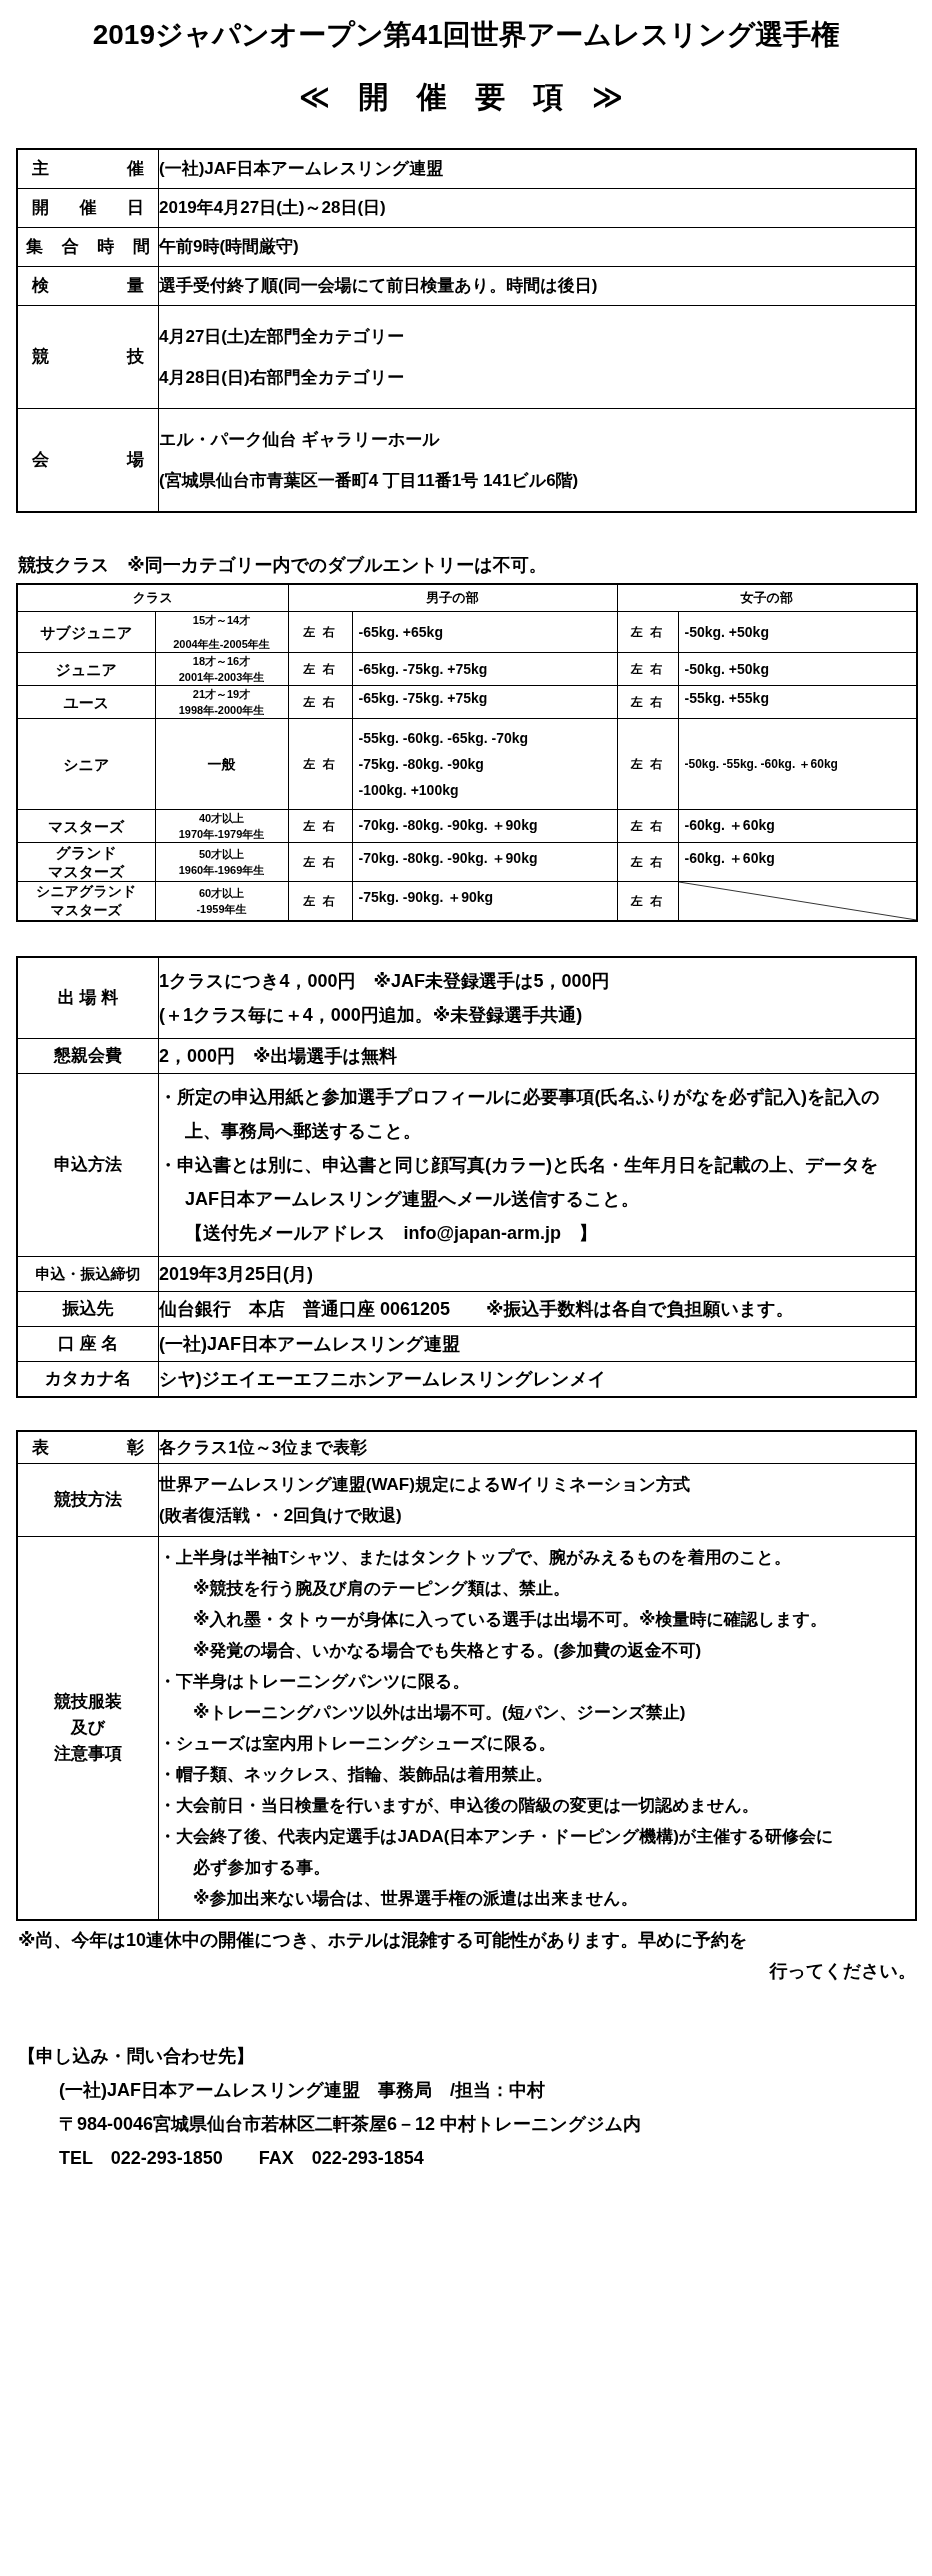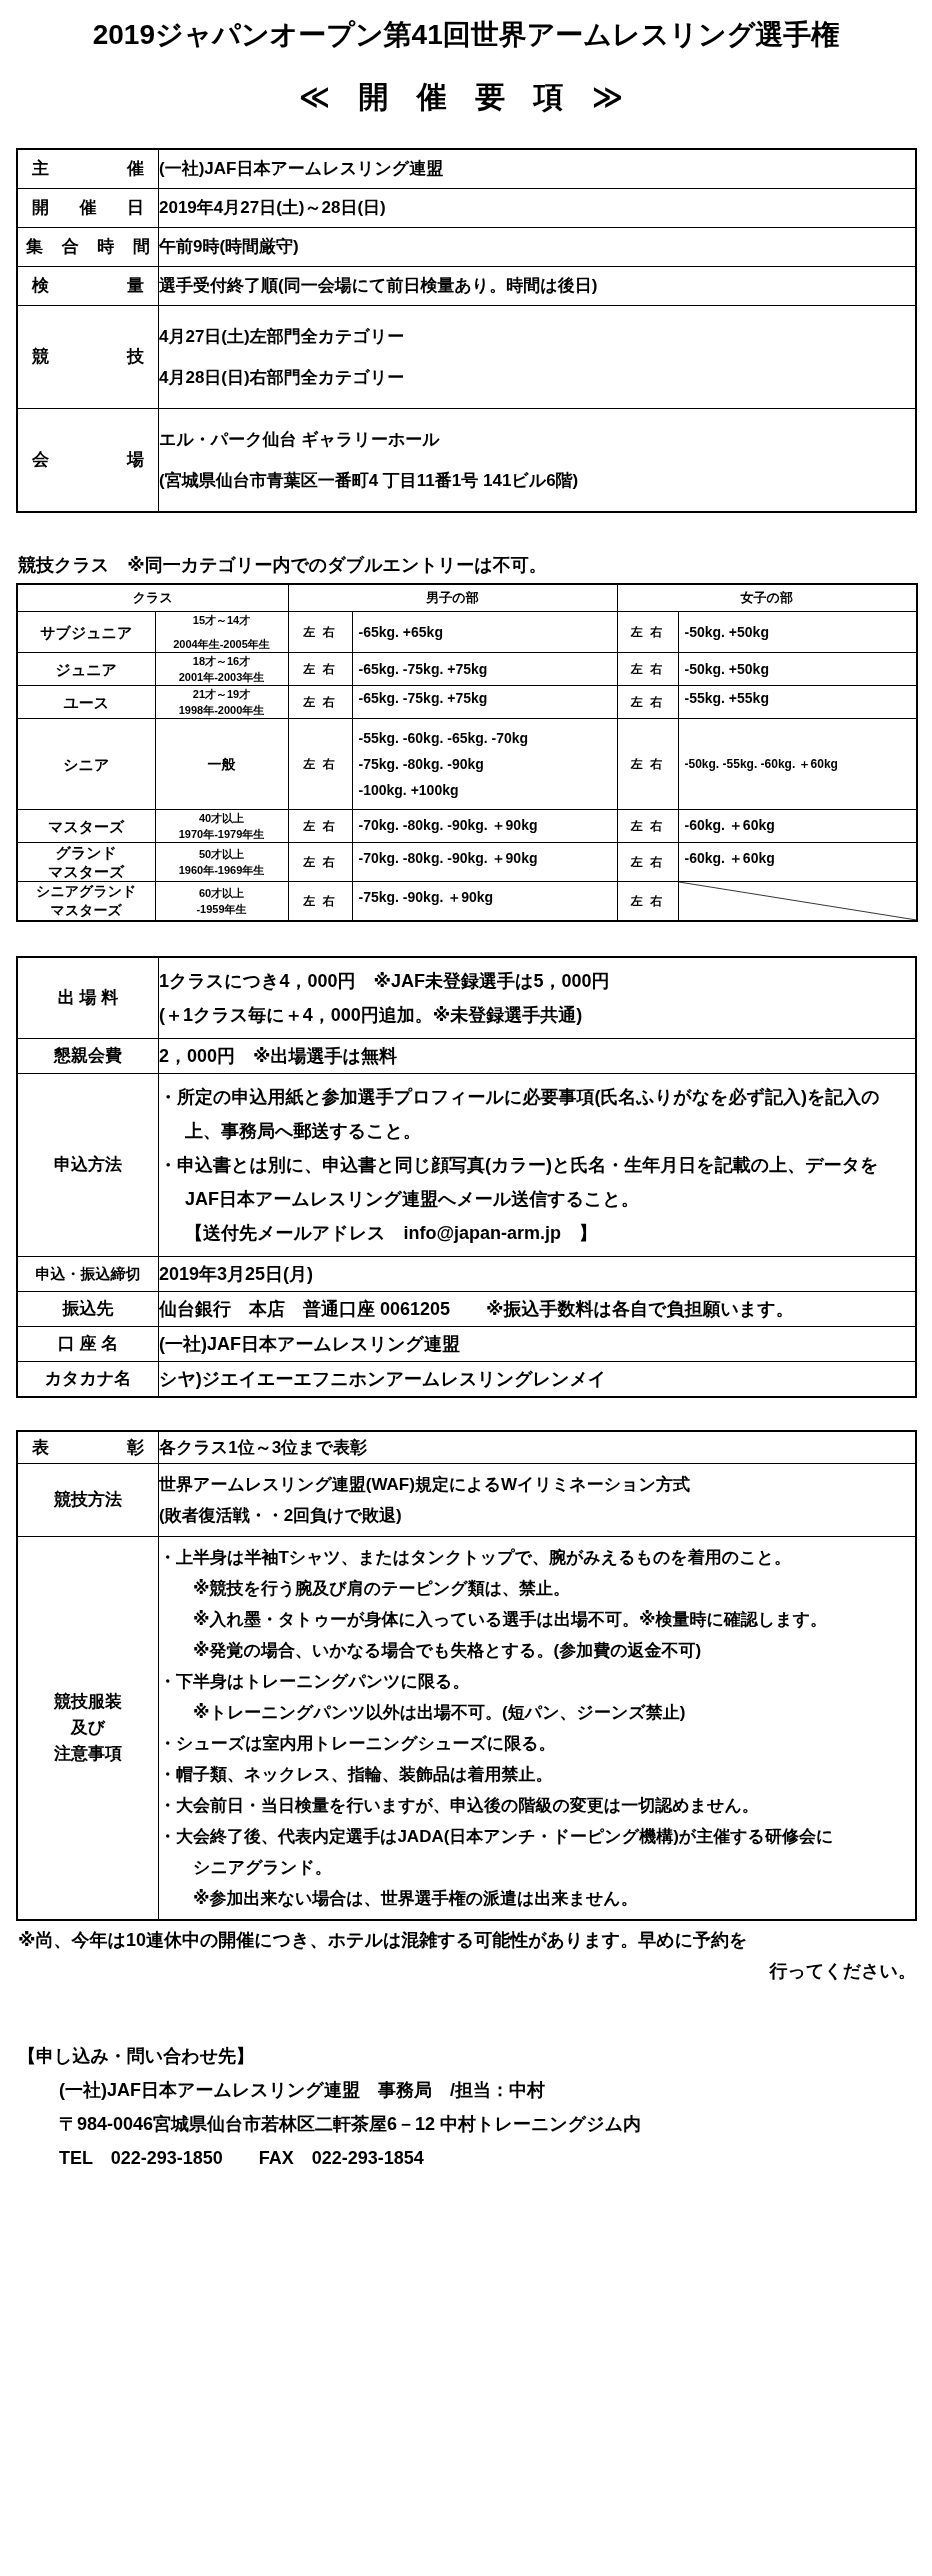--- a/index.html
+++ b/index.html
@@ -466,21 +466,21 @@
           <p>・上半身は半袖Tシャツ、またはタンクトップで、腕がみえるものを着用のこと。</p>
           <p class="sub-ind">※競技を行う腕及び肩のテーピング類は、禁止。</p>
           <p class="sub-ind">※入れ墨・タトゥーが身体に入っている選手は出場不可。※検量時に確認します。</p>
           <p class="sub-ind">※発覚の場合、いかなる場合でも失格とする。(参加費の返金不可)</p>
           <p>・下半身はトレーニングパンツに限る。</p>
           <p class="sub-ind">※トレーニングパンツ以外は出場不可。(短パン、ジーンズ禁止)</p>
           <p>・シューズは室内用トレーニングシューズに限る。</p>
           <p>・帽子類、ネックレス、指輪、装飾品は着用禁止。</p>
           <p>・大会前日・当日検量を行いますが、申込後の階級の変更は一切認めません。</p>
           <p>・大会終了後、代表内定選手はJADA(日本アンチ・ドーピング機構)が主催する研修会に</p>
-          <p class="sub-ind">シニアグランド。</p>
+          <p class="sub-ind">必ず参加する事。</p>
           <p class="sub-ind">※参加出来ない場合は、世界選手権の派遣は出来ません。</p>
         </td>
       </tr>
     </tbody>
   </table>
 
   <div class="note">
     <div>※尚、今年は10連休中の開催につき、ホテルは混雑する可能性があります。早めに予約を</div>
     <div class="cont">行ってください。</div>
   </div>

